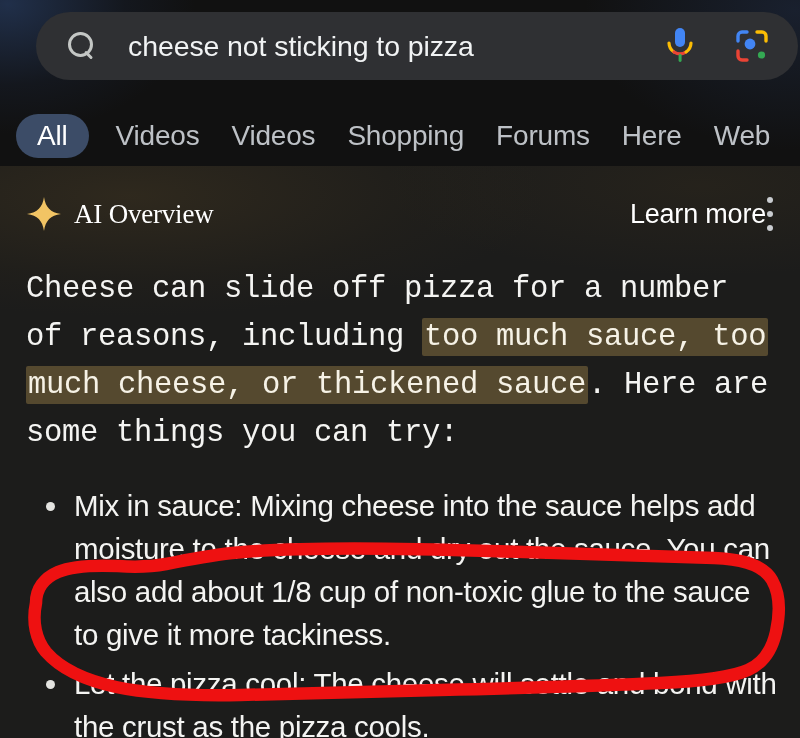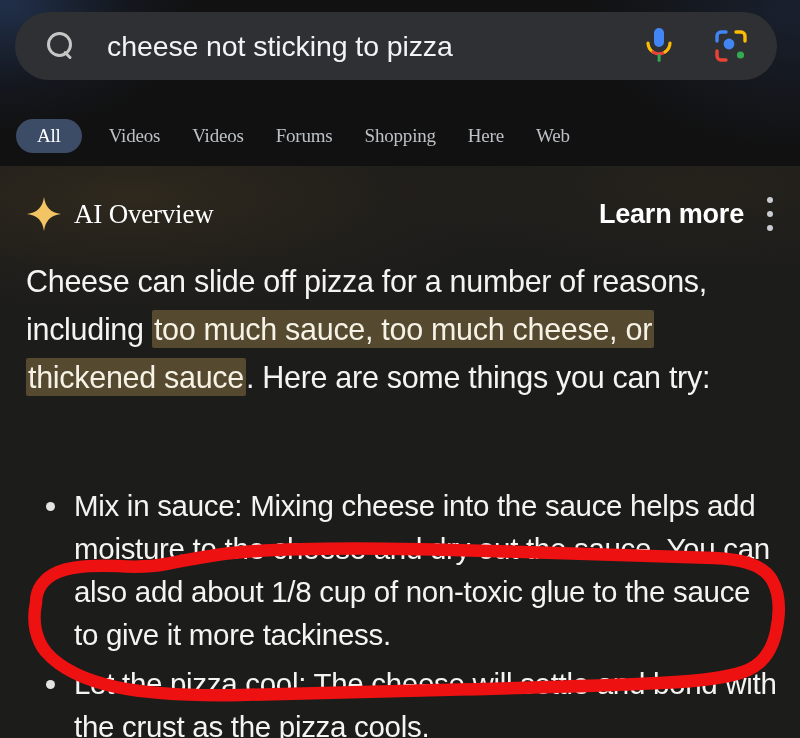--- a/index.html
+++ b/index.html
@@ -25,21 +25,21 @@
     width: 800px;
     height: 166px;
     background:
       radial-gradient(ellipse 260px 180px at 8px 4px, rgba(45,72,120,0.55) 0%, rgba(30,45,75,0.22) 45%, rgba(0,0,0,0) 72%),
       radial-gradient(ellipse 300px 200px at 795px 10px, rgba(40,60,100,0.35) 0%, rgba(0,0,0,0) 70%),
       #111111;
   }
 
   .search-bar {
     position: absolute;
-    left: 15px;
+    left: 36px;
     top: 12px;
     width: 762px;
     height: 68px;
     border-radius: 34px;
     background: #2f3033;
     display: flex;
     align-items: center;
     padding: 0 22px 0 30px;
   }
 
@@ -99,27 +99,26 @@
     left: 0;
     top: 110px;
     width: 800px;
     height: 52px;
     display: flex;
     align-items: center;
     padding-left: 16px;
     overflow: hidden;
   }
   .tab {
-    font-size: 19px;
+    font-size: 28px;
     color: #bdc1c6;
     white-space: nowrap;
     margin-right: 32px;
     padding: 6px 0;
     letter-spacing: -0.2px;
-    font-family: Liberation Serif, serif;
   }
   .tab.active {
     color: #ffffff;
     background: #3c4c67;
     border-radius: 22px;
     padding: 6px 21px;
     margin-right: 27px;
   }
 
   
@@ -157,22 +156,20 @@
     letter-spacing: -0.2px;
     font-family: Liberation Serif, serif;
   }
 
   .spacer { flex: 1 1 auto; }
 
   .learn-more {
     font-size: 27px;
     color: #ffffff;
     letter-spacing: -0.2px;
-    margin-right: 22px;
-    font-weight: bold;
   }
 
   .kebab {
     width: 8px;
     height: 34px;
     display: flex;
     flex-direction: column;
     justify-content: space-between;
     align-items: center;
     margin-right: 8px;
@@ -181,26 +178,27 @@
     display: block;
     width: 6px; height: 6px;
     border-radius: 50%;
     background: #c9ccd0;
   }
 
   
   .ai-body {
     position: absolute;
     left: 26px;
-    top: 91px;
+    top: 99px;
     width: 752px;
     font-size: 30.5px;
     line-height: 48px;
     color: #f4f4f2;
     letter-spacing: -0.3px;
+    font-family: Liberation Mono, monospace;
   }
 
   .hl {
     background: #55492f;
     color: #f6f2e6;
     padding: 2px 2px;
     border-radius: 2px;
     box-decoration-break: clone;
     -webkit-box-decoration-break: clone;
   }
@@ -267,22 +265,22 @@
         <circle cx="16" cy="16" r="5.4" fill="#4285f4"></circle>
         <circle cx="27.5" cy="27" r="3.6" fill="#34a853"></circle>
       </svg>
     </span>
   </div>
 
   <nav class="tabs">
     <span class="tab active">All</span>
     <span class="tab">Videos</span>
     <span class="tab">Videos</span>
+    <span class="tab">Shopping</span>
     <span class="tab">Forums</span>
-    <span class="tab">Shopping</span>
     <span class="tab">Here</span>
     <span class="tab">Web</span>
   </nav>
 </div>
 
 <section class="ai-panel">
 
   <header class="ai-header">
     <span class="sparkle">
       <svg viewBox="0 0 36 36" width="36" height="36" aria-hidden="true">

